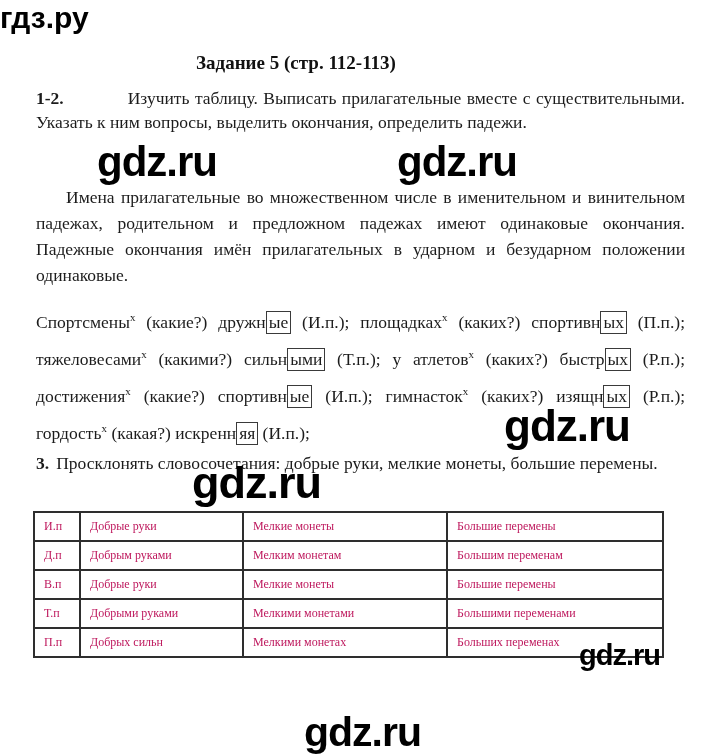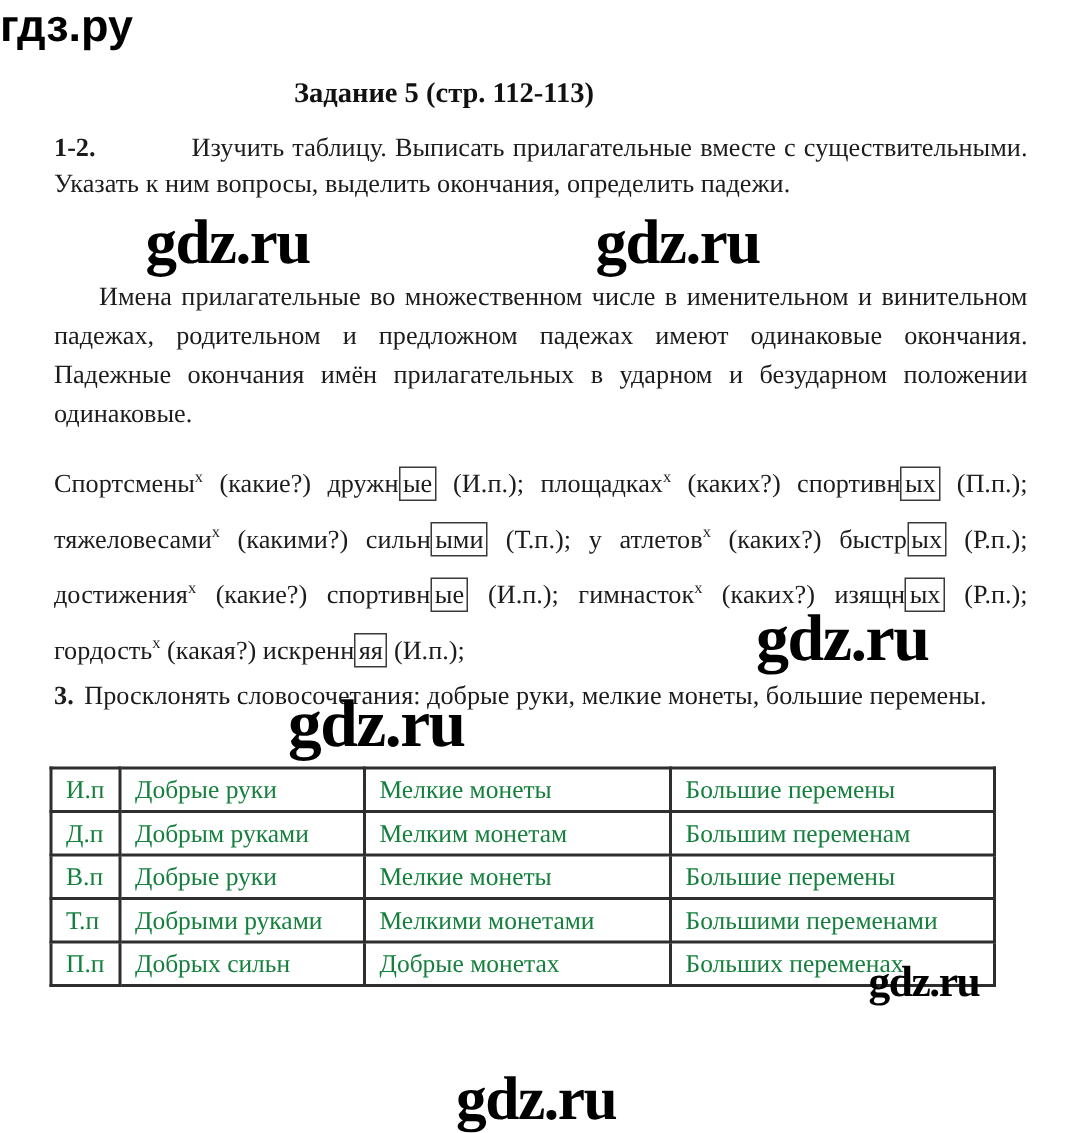--- a/index.html
+++ b/index.html
@@ -29,33 +29,33 @@
   #p2 { top: 184px; line-height: 26px; text-indent: 30px; }
   #examples { top: 304px; line-height: 37px; }
   #task3 { top: 444px; line-height: 39.5px; }
   .num { font-weight: bold; }
   #task3 .num { margin-right: 7px; }
   .tab-spacer { display: inline-block; width: 64px; }
   .ending-box { border: 1.6px solid #3a3a3a; padding: 0 2px 1px 2px; }
   sup.xmark { font-size: 11px; line-height: 0; }
   table.decl {
     position: absolute; top: 511px; left: 33px;
-    border-collapse: collapse; font-size: 17px; color: #15803d; border-radius: 12px;
+    border-collapse: collapse; font-size: 12px; color: #be185d; border-radius: 12px;
   }
   table.decl td {
     border: 2px solid #2e2e2e; height: 29px;
     padding: 0 4px 0 9px; vertical-align: middle; white-space: nowrap;
   }
   .col-case { width: 46px; }
   .col-a { width: 163px; }
   .col-b { width: 204px; }
   .col-c { width: 216px; }
   .wm {
     position: absolute;
-    font-family: Liberation Serif, serif;
+    font-family: Liberation Sans, sans-serif;
     font-weight: bold; color: #000; line-height: 1;
     letter-spacing: -1px; z-index: 2; white-space: nowrap;
   }
   #wm1 { left: 97px;  top: 141px; font-size: 42px; }
   #wm2 { left: 397px; top: 141px; font-size: 42px; }
   #wm3 { left: 504px; top: 404px; font-size: 44px; }
   #wm4 { left: 192px; top: 460px; font-size: 45px; }
   #wm5 { left: 579px; top: 641px; font-size: 29px; }
   #wm6 { left: 304px; top: 712px; font-size: 41px; }
 </style>
@@ -102,21 +102,21 @@
       </tr>
       <tr>
         <td>Т.п</td>
         <td>Добрыми руками</td>
         <td>Мелкими монетами</td>
         <td>Большими переменами</td>
       </tr>
       <tr>
         <td>П.п</td>
         <td>Добрых сильн</td>
-        <td>Добрые монетах</td>
+        <td>Мелкими монетах</td>
         <td>Больших переменах</td>
       </tr>
     </tbody>
 </table>
 
 <div class="wm" id="wm1">gdz.ru</div>
 <div class="wm" id="wm2">gdz.ru</div>
 <div class="wm" id="wm3">gdz.ru</div>
 <div class="wm" id="wm4">gdz.ru</div>
 <div class="wm" id="wm5">gdz.ru</div>

